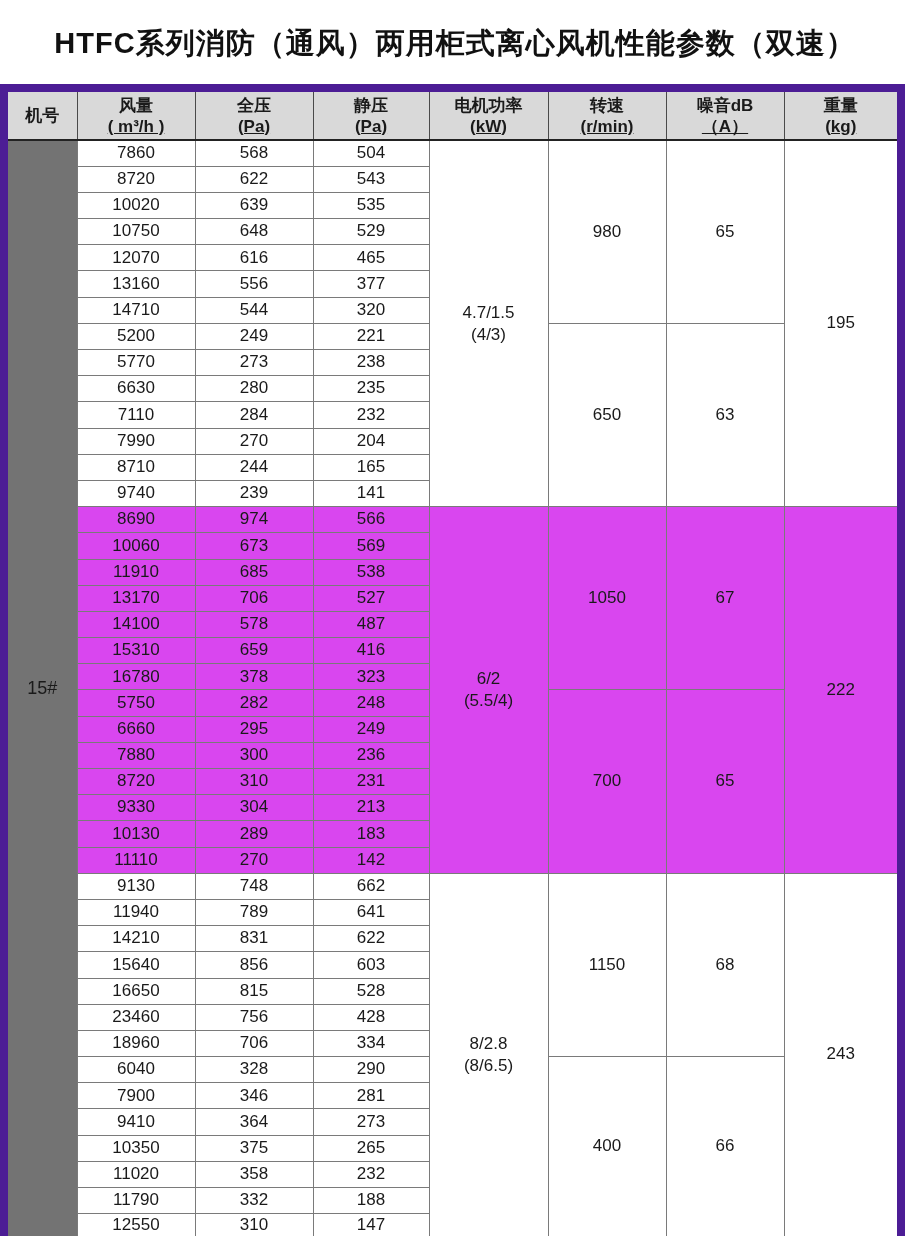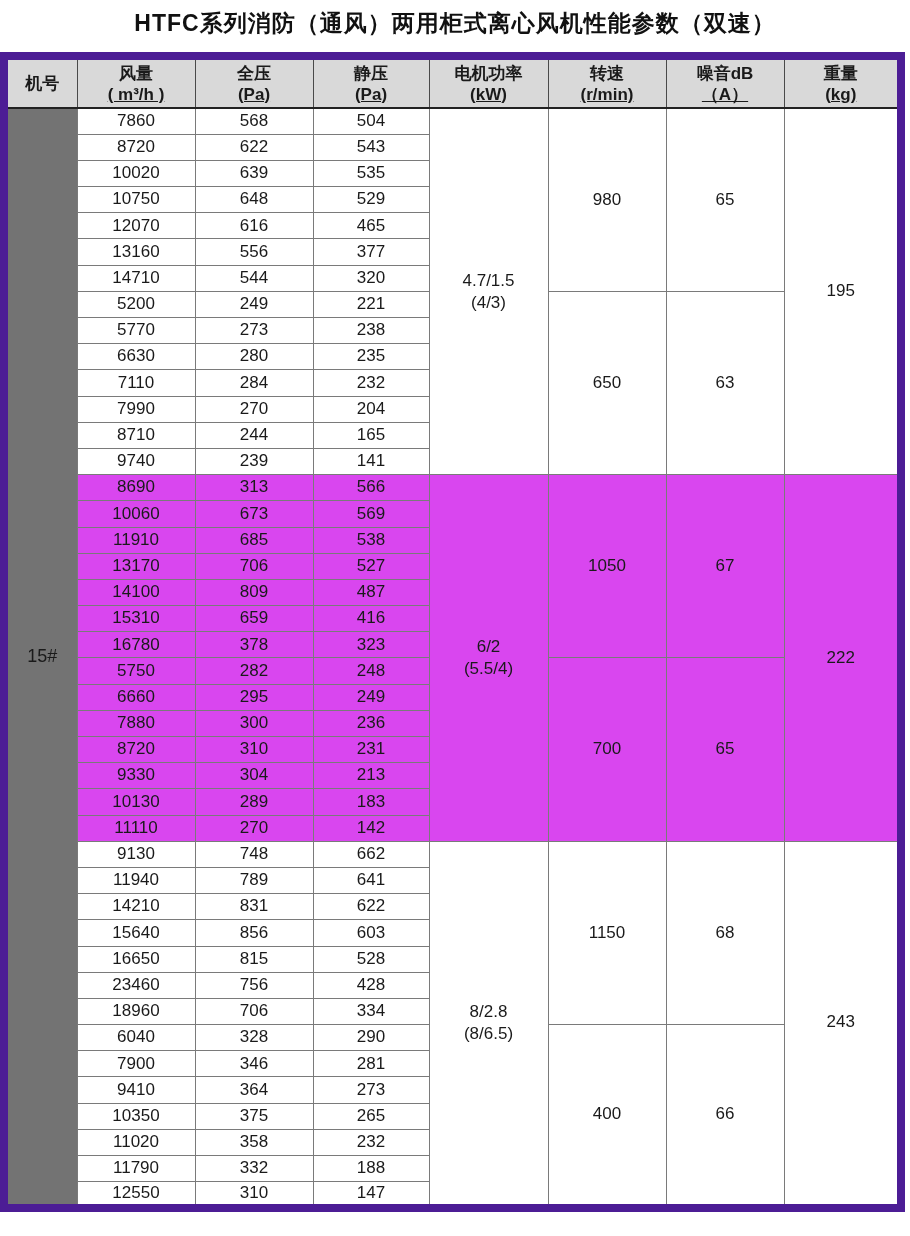--- a/index.html
+++ b/index.html
@@ -4,25 +4,25 @@
 <style>
   html,body{margin:0;padding:0;}
   body{
     width:910px;height:1236px;
     background:#ffffff;
     font-family:"Liberation Sans","DejaVu Sans",sans-serif;
     color:#1a1a1a;
     overflow:hidden;
   }
   .page-title{
-    margin:0;
+    margin:16px;
     padding-top:8px;
     height:44px;
     text-align:center;
-    font-size:23px;
+    font-size:29px;
     font-weight:bold;
     letter-spacing:1px;
     color:#111;
   }
   table.spec{
     margin-left:0;
     width:897px;
     border-collapse:collapse;
     table-layout:fixed;
     border:8px solid #4c1d95;
@@ -184,21 +184,21 @@
         <td>244</td>
         <td>165</td>
       </tr>
       <tr>
         <td>9740</td>
         <td>239</td>
         <td>141</td>
       </tr>
       <tr>
         <td class="shaded">8690</td>
-        <td class="shaded">313</td>
+        <td class="shaded">974</td>
         <td class="shaded">566</td>
         <td rowspan="14" class="shaded">
           <span class="power-line">6/2</span>
           <span class="power-line">(5.5/4)</span>
         </td>
         <td rowspan="7" class="shaded">1050</td>
         <td rowspan="7" class="shaded">67</td>
         <td rowspan="14" class="shaded">222</td>
       </tr>
       <tr>
@@ -211,21 +211,21 @@
         <td class="shaded">685</td>
         <td class="shaded">538</td>
       </tr>
       <tr>
         <td class="shaded">13170</td>
         <td class="shaded">706</td>
         <td class="shaded">527</td>
       </tr>
       <tr>
         <td class="shaded">14100</td>
-        <td class="shaded">809</td>
+        <td class="shaded">578</td>
         <td class="shaded">487</td>
       </tr>
       <tr>
         <td class="shaded">15310</td>
         <td class="shaded">659</td>
         <td class="shaded">416</td>
       </tr>
       <tr>
         <td class="shaded">16780</td>
         <td class="shaded">378</td>

